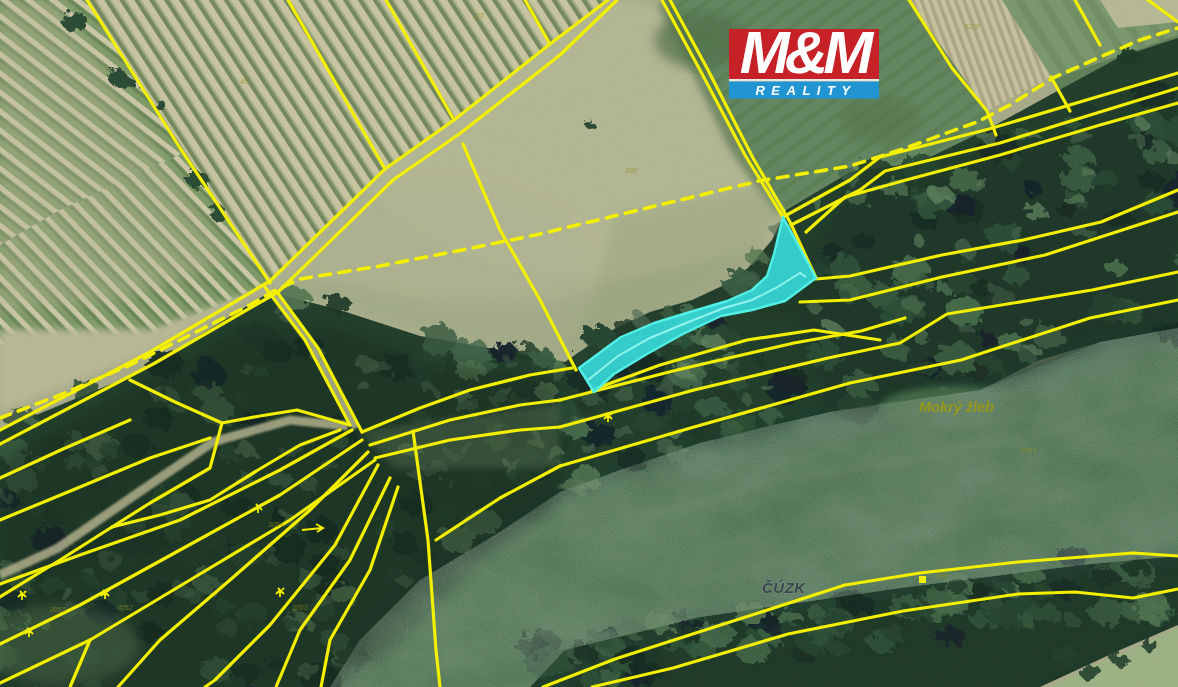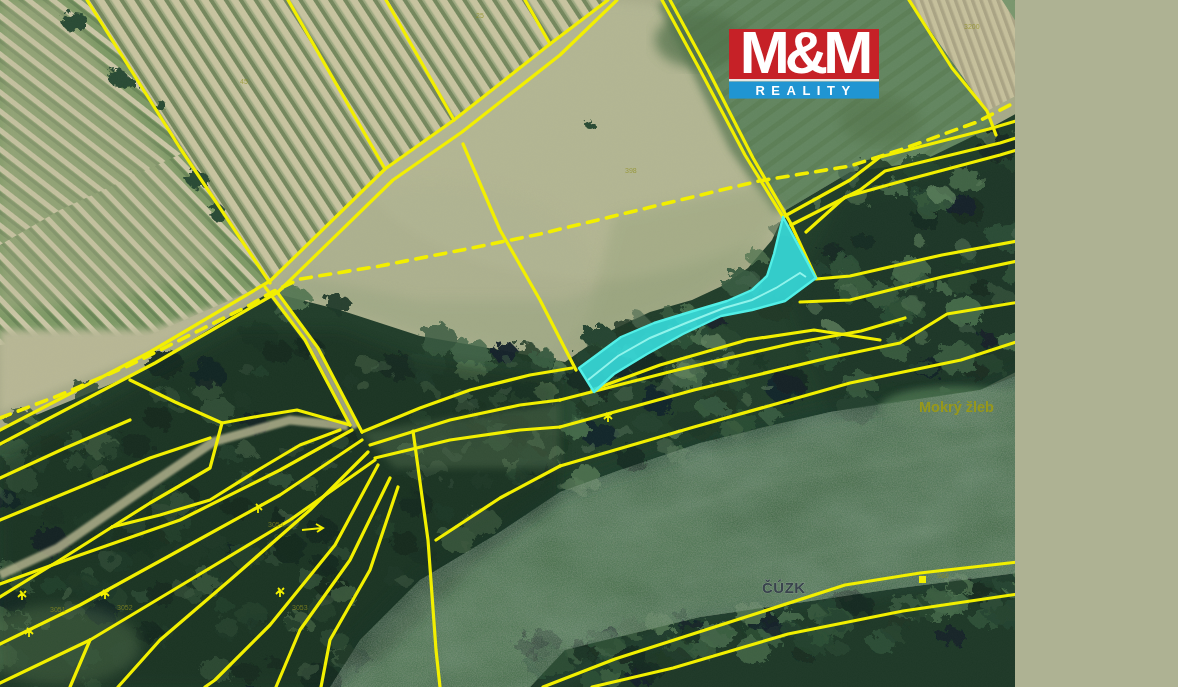--- a/index.html
+++ b/index.html
@@ -1,17 +1,17 @@
 <!DOCTYPE html>
 <html><head>
 <meta charset="utf-8">
 <title>Map</title>
 <style>
 html,body{margin:0;padding:0;background:#aeb293;font-family:"Liberation Sans",sans-serif;}
-#map{position:relative;width:1015px;height:687px;overflow:hidden;}
+#map{position:relative;width:1178px;height:687px;overflow:hidden;font-style:italic;}
 </style>
 </head>
 <body>
 
 <div id="map">
 <svg width="1178" height="687" viewBox="0 0 1178 687" xmlns="http://www.w3.org/2000/svg" font-family="Liberation Sans, sans-serif">
 <defs>
 <filter id="rough" x="-20%" y="-20%" width="140%" height="140%">
   <feTurbulence type="fractalNoise" baseFrequency="0.11" numOctaves="3" seed="8" result="n"></feTurbulence>
   <feDisplacementMap in="SourceGraphic" in2="n" scale="16"></feDisplacementMap>

